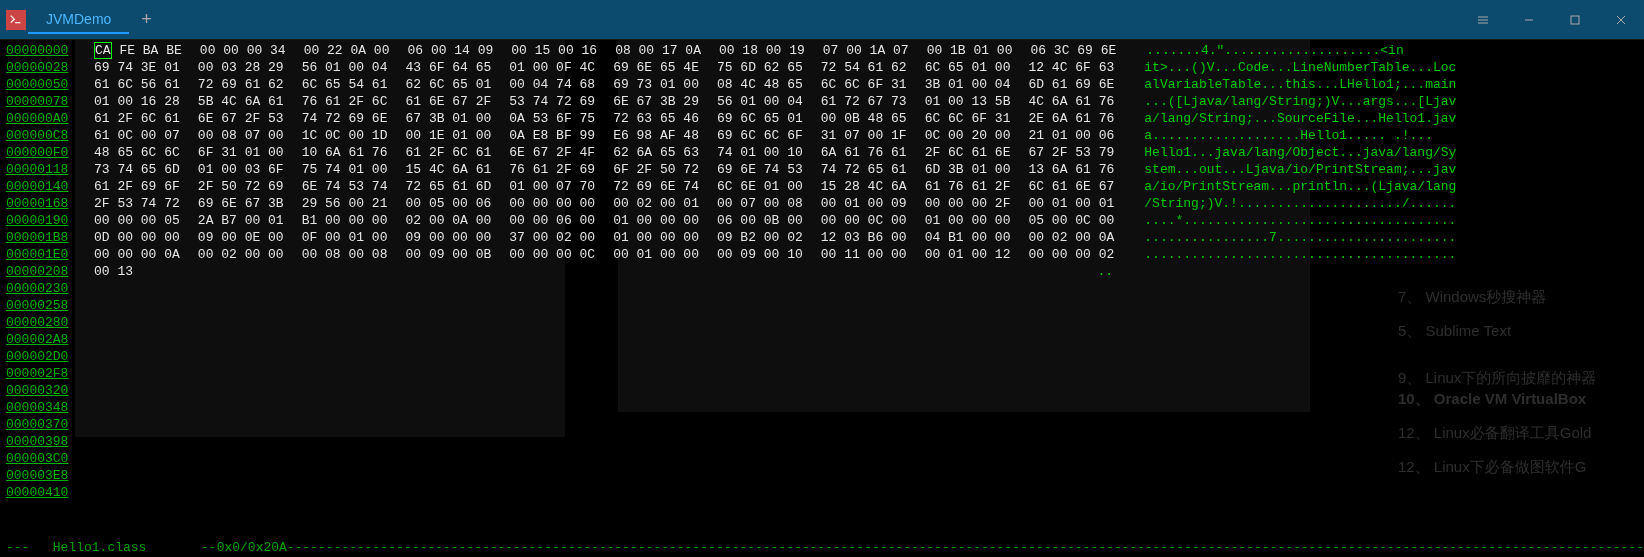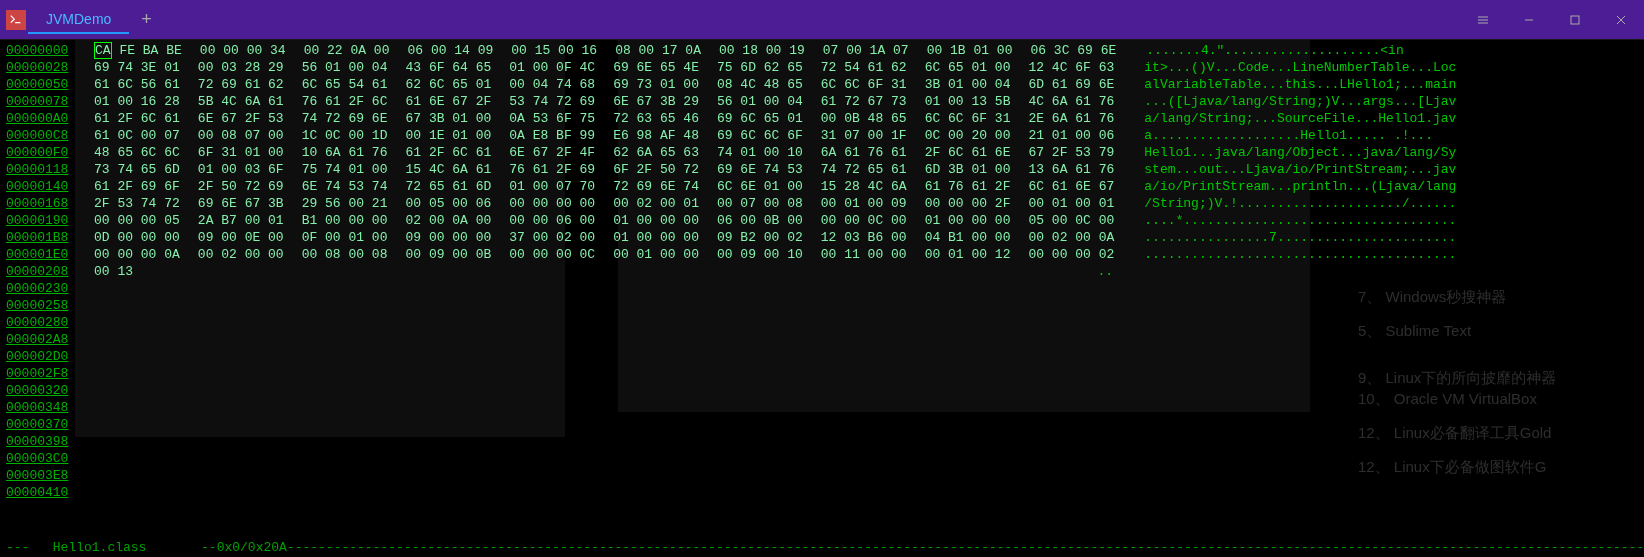--- a/index.html
+++ b/index.html
@@ -8,21 +8,21 @@
   font-family: Consolas, 'Courier New', monospace;
   font-size: 13px;
   color: #00ff00;
   overflow: hidden;
   width: 1644px;
   height: 557px;
   position: relative;
 }
 .titlebar {
   height: 40px;
-  background: #4c1d95;
+  background: #0c4a6e;
   display: flex;
   align-items: center;
   border-bottom: 1px solid #1a1a1a;
 }
 .tab-icon {
   width: 20px;
   height: 20px;
   background: #c44;
   margin-left: 6px;
   margin-right: 2px;
@@ -73,21 +73,21 @@
   line-height: 17px;
   height: 17px;
 }
 .offset {
   color: #00b000;
   width: 88px;
   flex-shrink: 0;
   text-decoration: underline;
 }
 .hex-data {
-  color: #86efac;
+  color: #e5e5e5;
   flex-shrink: 0;
 }
 .hex-grp {
   display: inline-block;
   margin-right: 18px;
 }
 .ascii {
   color: #00c800;
   margin-left: 12px;
 }
@@ -112,20 +112,21 @@
   z-index: -1;
 }
 .ghost-bg.left { left: 75px; top: 32px; width: 490px; height: 405px; }
 .ghost-bg.right { left: 618px; top: 32px; width: 692px; height: 380px; }
 .ghost-text {
   position: absolute;
   color: rgba(180,180,180,0.25);
   font-family: "Microsoft YaHei", Arial, sans-serif;
   font-size: 15px;
   z-index: -1;
+  margin-left: 40px;
 }
 </style>
 </head>
 <body>
 
 <div class="ghost-bg left"></div>
 <div class="ghost-bg right"></div>
 
 <div class="titlebar">
   <div class="tab-icon">
@@ -189,16 +190,16 @@
     <div class="hex-row"><span class="offset">000003E8</span><span class="hex-data"><span class="hex-grp">           </span><span class="hex-grp">           </span><span class="hex-grp">           </span><span class="hex-grp">           </span><span class="hex-grp">           </span><span class="hex-grp">           </span><span class="hex-grp">           </span><span class="hex-grp">           </span><span class="hex-grp">           </span><span class="hex-grp">           </span></span><span class="ascii"></span></div>
     <div class="hex-row"><span class="offset">00000410</span><span class="hex-data"><span class="hex-grp">           </span><span class="hex-grp">           </span><span class="hex-grp">           </span><span class="hex-grp">           </span><span class="hex-grp">           </span><span class="hex-grp">           </span><span class="hex-grp">           </span><span class="hex-grp">           </span><span class="hex-grp">           </span><span class="hex-grp">           </span></span><span class="ascii"></span></div>
   </div>
 
 <div class="status-bar" id="statusbar">---   Hello1.class       --0x0/0x20A------------------------------------------------------------------------------------------------------------------------------------------------------------------------------------</div>
 
 <div id="ghost-list">
     <div class="ghost-text" style="left: 1358px; top: 288px;">7、  Windows秒搜神器</div>
     <div class="ghost-text" style="left: 1358px; top: 322px;">5、  Sublime Text</div>
     <div class="ghost-text" style="left: 1358px; top: 369px;">9、  Linux下的所向披靡的神器</div>
-    <div class="ghost-text" style="left: 1358px; top: 390px;">10、  Oracle VM VirtualBox</div>
+    <div class="ghost-text" style="left: 1358px; top: 390px; font-weight: bold;">10、  Oracle VM VirtualBox</div>
     <div class="ghost-text" style="left: 1358px; top: 424px;">12、  Linux必备翻译工具Gold</div>
     <div class="ghost-text" style="left: 1358px; top: 458px;">12、  Linux下必备做图软件G</div>
   </div>
 
 </body></html>

